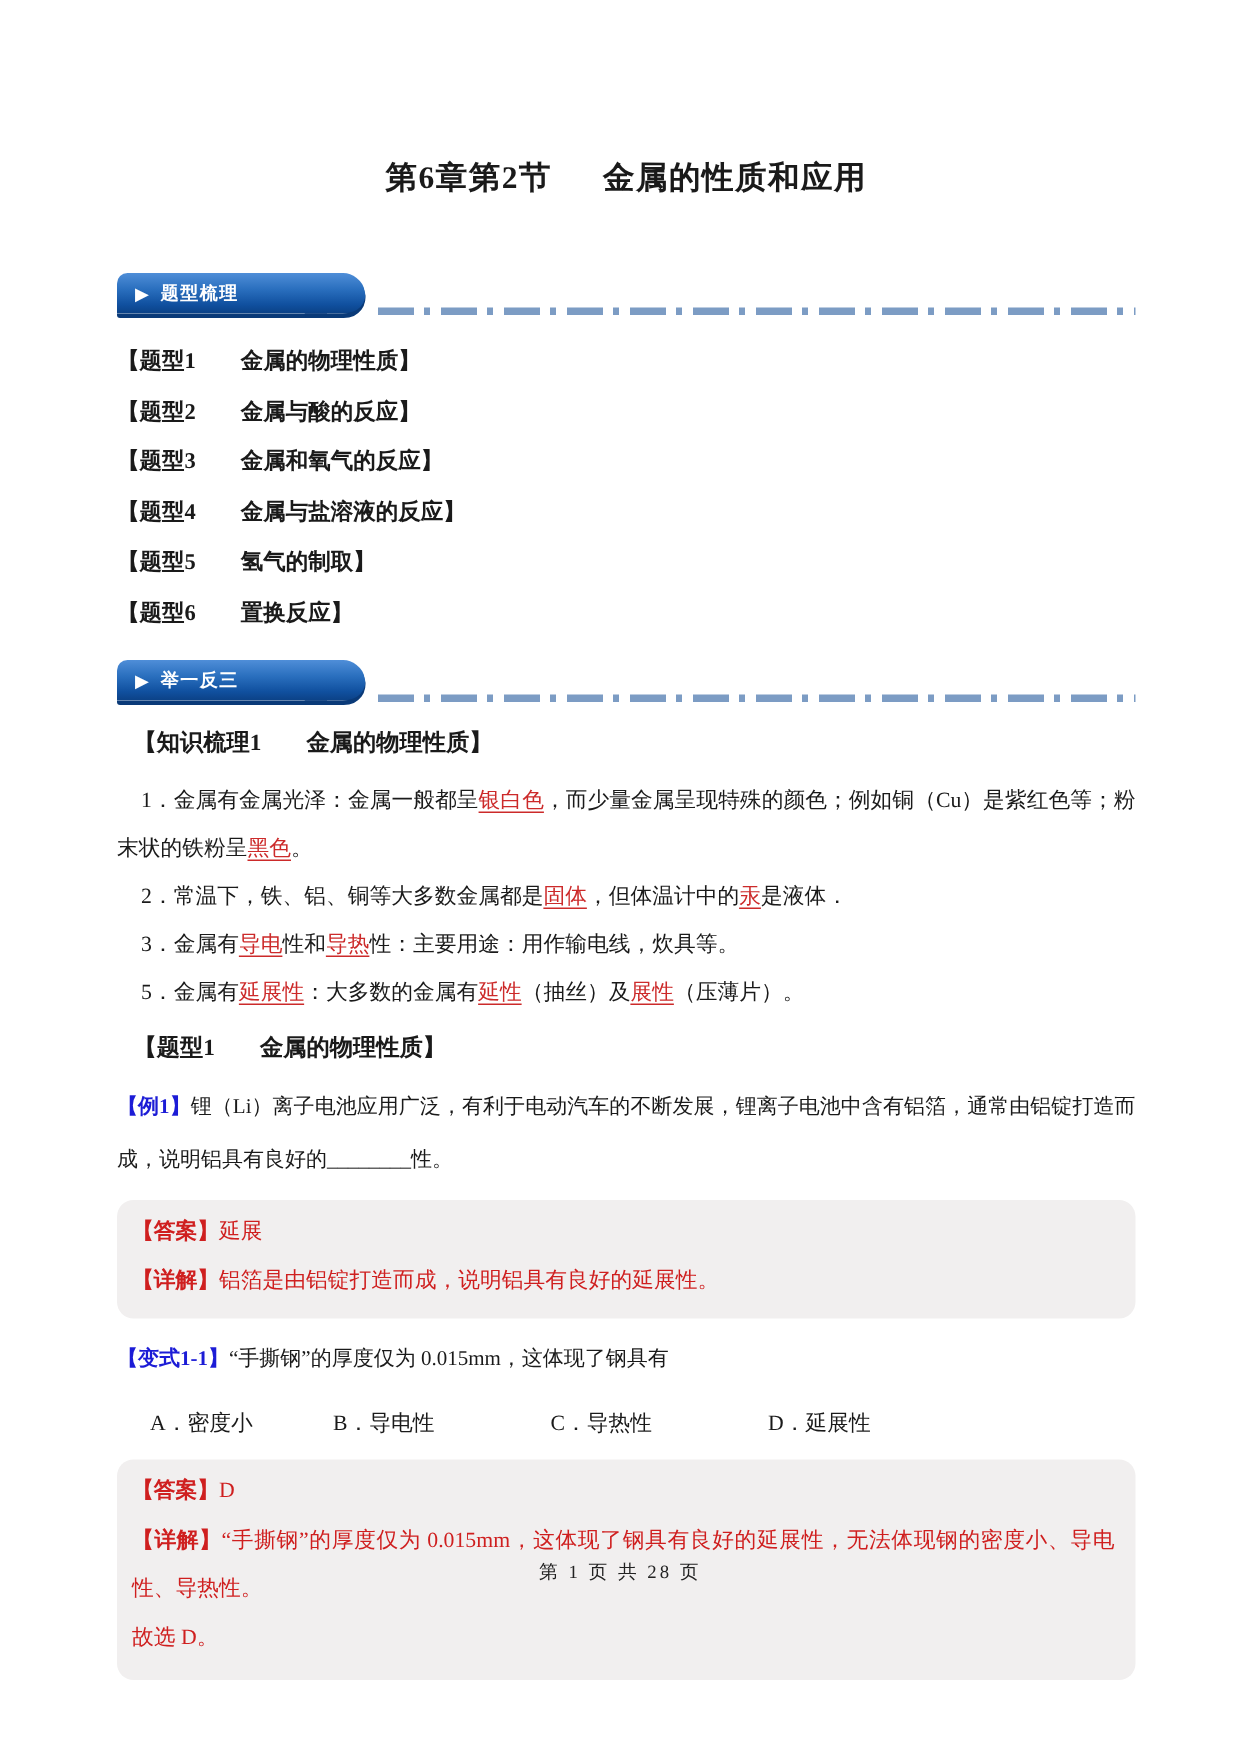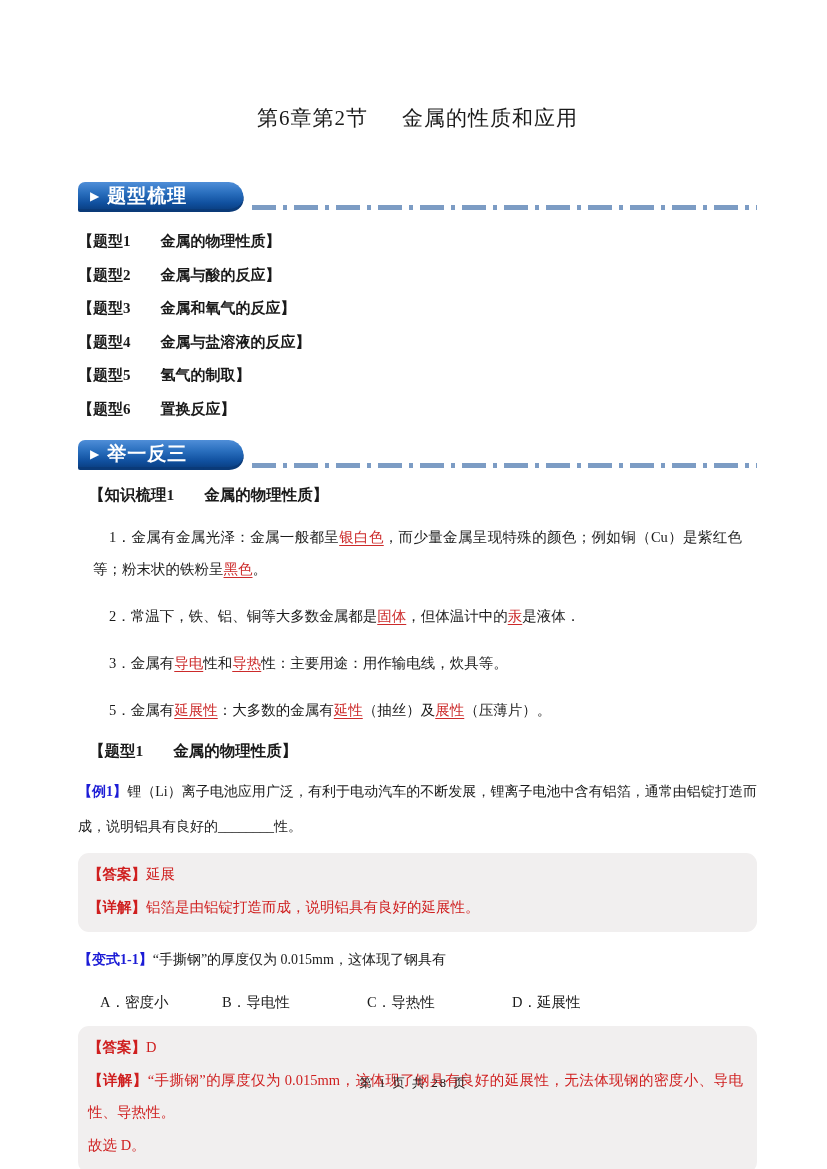--- a/index.html
+++ b/index.html
@@ -10,21 +10,21 @@
     position: relative;
     overflow: hidden;
     font-family: "Liberation Serif", "DejaVu Serif", serif;
     color: #1a1a1a;
   }
   .content { padding: 104px 70px 0 78px; }
 
   .doc-title {
     text-align: center;
     font-size: 21px;
-    font-weight: normal;
+    font-weight: bold;
     letter-spacing: 1px;
     margin: 0 0 0 0;
   }
   .doc-title .gap { display: inline-block; width: 34px; }
 
   
   .banner-row { display: flex; align-items: flex-end; margin-top: 50px; height: 30px; }
   .banner {
     position: relative;
     width: 128px; height: 27px;
@@ -45,21 +45,21 @@
     border-radius: 0 16px 26px 0;
     transform: skewX(14deg);
     z-index: 1;
   }
   .banner .play {
     color: #ffffff; font-size: 12px; line-height: 1;
     margin-right: 8px;
     font-family: "DejaVu Sans", sans-serif;
   }
   .banner .blabel {
-    color: #ffffff; font-size: 19px; font-weight: bold;
+    color: #ffffff; font-size: 12px; font-weight: bold;
     letter-spacing: 1px; white-space: nowrap;
     font-family: "Liberation Sans", sans-serif;
   }
   .dash-line {
     flex: 1;
     height: 5px;
     margin-left: 34px;
     margin-bottom: 2px;
     background: repeating-linear-gradient(90deg,
       #7c9cc4 0px, #7c9cc4 24px,
@@ -85,21 +85,21 @@
   }
   .sub-heading .tname { margin-left: 30px; }
   .kn-heading { margin-top: 15px; }
   .type-heading { margin-top: 10px; }
 
   
   .kn-list { margin-top: 12px; }
   .kn-item {
     font-size: 14.5px;
     line-height: 32px;
-    margin: 15px;
+    margin: 0;
     text-align: justify;
     text-indent: 16px;
   }
   .hl {
     color: #cc2a2a;
     text-decoration: underline;
     text-underline-offset: 3px;
   }
 
   
@@ -131,21 +131,21 @@
     font-size: 14.5px;
     border-radius: 11px;
   }
   .answer-box p { margin: 0; line-height: 32.5px; text-align: justify; }
   .answer-box .rlabel { font-weight: bold; }
 
   
   .page-footer {
     position: absolute;
     left: 0; right: 0;
-    top: 1075px;
+    top: 1040px;
     text-align: center;
     font-size: 12.5px;
     color: #222;
     letter-spacing: 2px;
   }
 </style>
 </head>
 <body>
 
 <div class="content">

